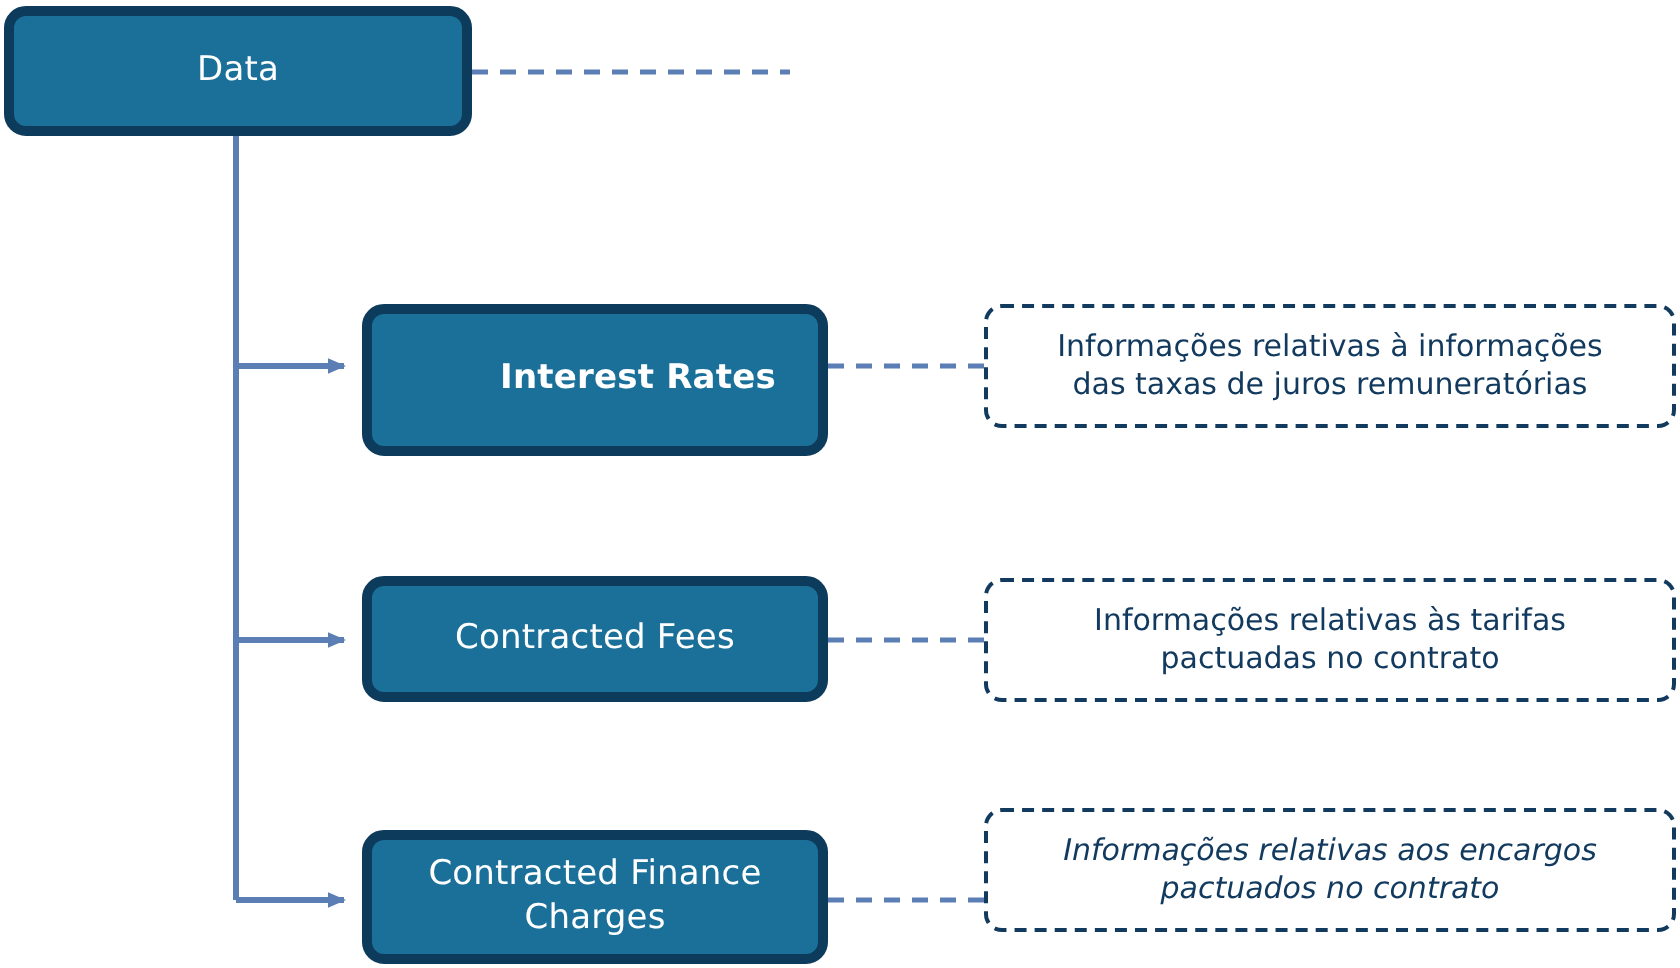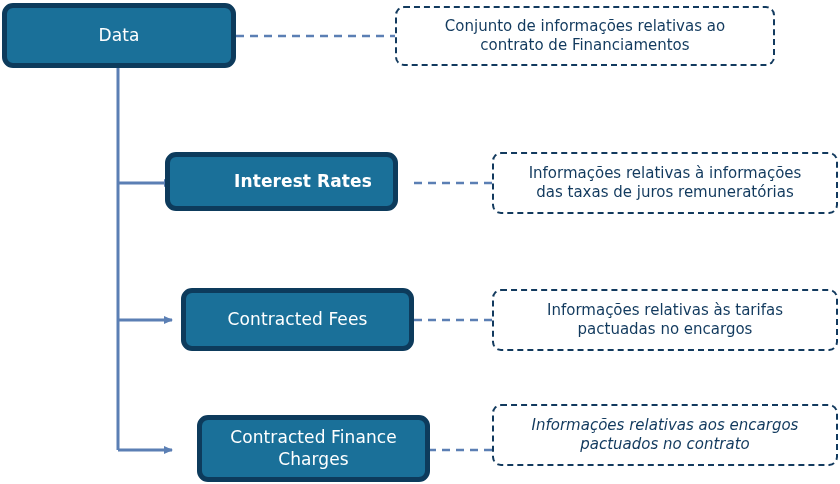--- a/index.html
+++ b/index.html
@@ -85,42 +85,38 @@
 
     <path d="M236,36 L395,36" stroke="#5b7fb4" stroke-width="2.5" fill="none" stroke-dasharray="8,6"></path>
     <path d="M414,183 L492,183" stroke="#5b7fb4" stroke-width="2.5" fill="none" stroke-dasharray="8,6"></path>
     <path d="M414,320 L492,320" stroke="#5b7fb4" stroke-width="2.5" fill="none" stroke-dasharray="8,6"></path>
     <path d="M414,450 L492,450" stroke="#5b7fb4" stroke-width="2.5" fill="none" stroke-dasharray="8,6"></path>
   </svg>
 
   <div class="node" style="left:2px; top:3px; width:234px; height:65px;text-align:center;">
     <span class="node-label">Data</span>
   </div>
-  <div class="note" style="left:395px; top:6px; width:380px; height:60px;">
-    <span class="note-text">Conjunto de informações relativas ao
-contrato de Financiamentos</span>
-  </div>
 
-  <div class="node bold" style="left:165px; top:152px; width:233px; height:59px;padding-left:43px;">
+  <div class="node bold" style="left:181px; top:152px; width:233px; height:76px;padding-left:43px;">
     <span class="node-label">Interest Rates</span>
   </div>
   <div class="note" style="left:492px; top:152px; width:346px; height:62px;">
     <span class="note-text">Informações relativas à informações
 das taxas de juros remuneratórias</span>
   </div>
 
   <div class="node" style="left:181px; top:288px; width:233px; height:63px;text-align:center;">
     <span class="node-label">Contracted Fees</span>
   </div>
   <div class="note" style="left:492px; top:289px; width:346px; height:62px;">
     <span class="note-text">Informações relativas às tarifas
-pactuadas no encargos</span>
+pactuadas no contrato</span>
   </div>
 
-  <div class="node" style="left:181px; top:415px; width:233px; height:67px;margin-left:16px;">
+  <div class="node" style="left:181px; top:415px; width:233px; height:67px;">
     <span class="node-label">Contracted Finance
 Charges</span>
   </div>
   <div class="note" style="left:492px; top:404px; width:346px; height:62px;font-style:italic;">
     <span class="note-text">Informações relativas aos encargos
 pactuados no contrato</span>
   </div>
 
 </div>
 

